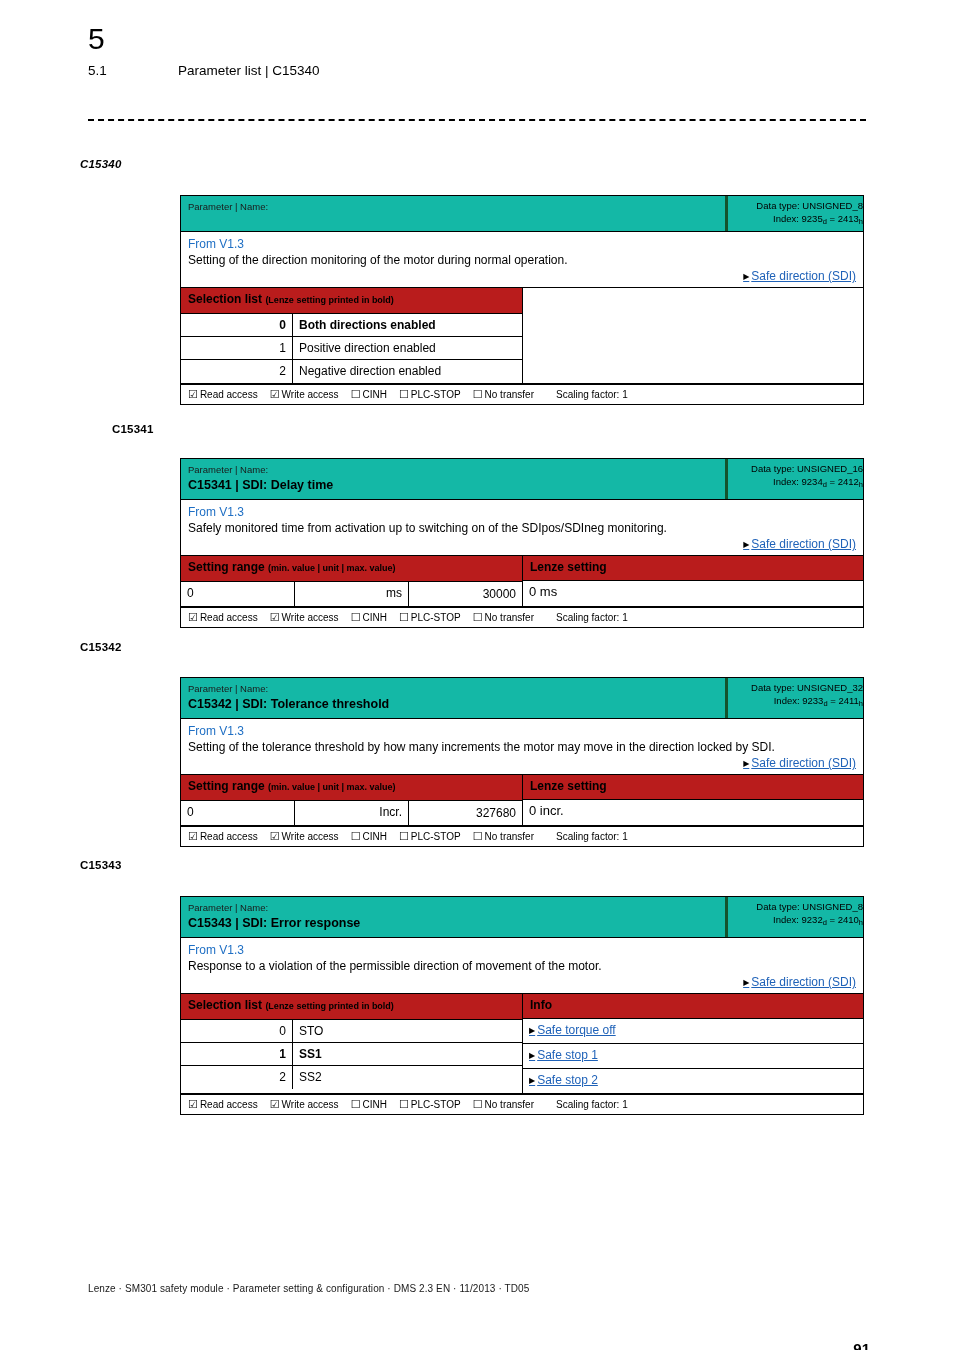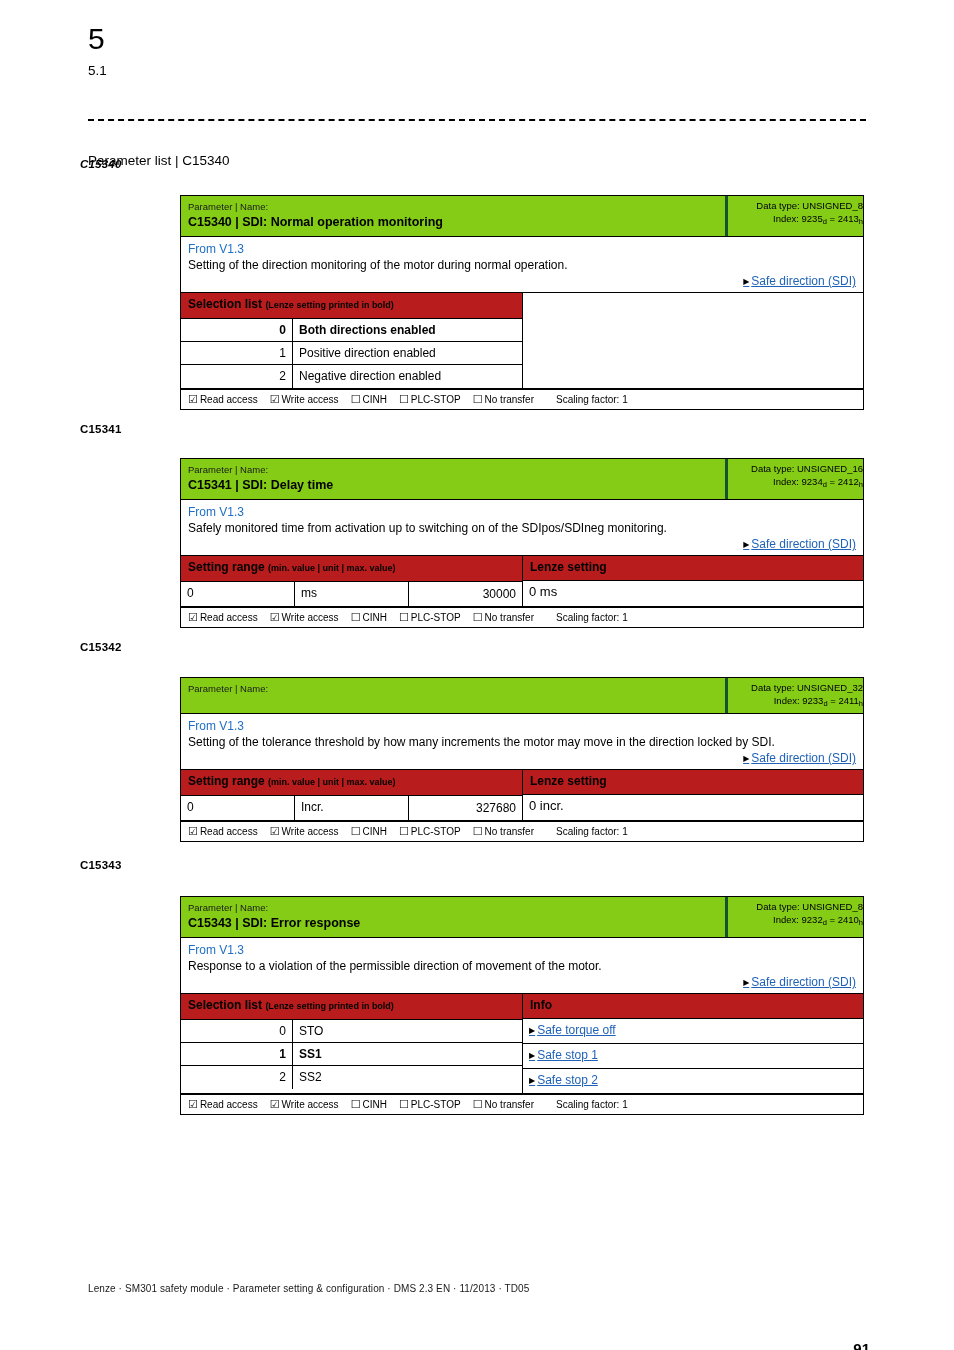--- a/index.html
+++ b/index.html
@@ -17,21 +17,21 @@
   .page { position: relative; width: 954px; height: 1350px; }
 
   
   .head-wrap { position: absolute; left: 88px; top: 22px; width: 790px; }
   .head-row { display: flex; align-items: baseline; }
   .head-num {
     width: 90px; flex: 0 0 90px;
     font-size: 30px; font-weight: 400; line-height: 34px; color: #000;
   }
   .head-title { font-size: 30px; font-weight: 400; line-height: 34px; color: #000; }
-  .sub-row { display: flex; align-items: baseline; margin-top: 6px; flex-direction: column; }
+  .sub-row { display: flex; align-items: baseline; margin-top: 6px; }
   .sub-num {
     width: 90px; flex: 0 0 90px;
     font-size: 13.5px; line-height: 18px; color: #000;
   }
   .sub-title { font-size: 13.5px; line-height: 18px; color: #000; }
 
   .rule {
     position: absolute; left: 88px; top: 119px; width: 778px; height: 0;
     border-top: 2px dashed #000;
   }
@@ -45,21 +45,21 @@
   
   .ptable {
     position: absolute; left: 180px; width: 684px;
     border: 1px solid #000;
     background: #fff;
     font-size: 12px;
   }
 
   .pt-head {
     display: flex;
-    background: #84cc16;
+    background: #14b8a6;
     border-bottom: 1px solid #000;
   }
   .pt-head-left { flex: 1 1 auto; padding: 5px 7px 6px 7px; min-width: 0; }
   .pt-head-right {
     flex: 0 0 138px;
     border-left: 3px solid #14532d;
     padding: 4px 0 5px 7px;
     text-align: right;
     font-size: 9.5px;
     line-height: 12.5px;
@@ -107,21 +107,21 @@
   .info-row {
     border-bottom: 1px solid #000; min-height: 23px;
     padding: 3px 6px 3px 6px; font-size: 12px; line-height: 16px;
   }
   .info-row:last-child { border-bottom: none; }
   .right-blank { background: #fff; }
 
   
   .rng-row { display: flex; min-height: 23px; }
   .rng-min { flex: 0 0 114px; padding: 3px 6px; font-size: 12px; line-height: 16px; border-right: 1px solid #000; }
-  .rng-unit { flex: 0 0 114px; padding: 3px 6px; font-size: 12px; line-height: 16px; text-align: left; border-right: 1px solid #000; }
+  .rng-unit { flex: 0 0 114px; padding: 3px 6px; font-size: 12px; line-height: 16px; text-align: right; border-right: 1px solid #000; }
   .rng-max { flex: 1 1 auto; padding: 4px 6px; font-size: 12px; line-height: 16px; text-align: right; }
   .lenze-val { padding: 3px 6px; font-size: 13px; line-height: 16px; font-weight: normal; }
 
   
   .pt-access {
     display: flex; align-items: center;
     padding: 2px 7px 2px 7px;
     font-size: 10px; line-height: 14px;
     border-top: 1px solid #000;
     min-height: 18px;
@@ -156,21 +156,20 @@
   </div>
 
   <div class="rule"></div>
 
   <div id="blocks">
       <div class="margin-label" style="top: 158px; font-style: italic;">C15340</div>
       <div class="ptable" style="top: 195px;">
         <div class="pt-head">
           <div class="pt-head-left">
             <div class="pt-caption">Parameter | Name:</div>
-            <div class="pt-name">C15340 | SDI: Normal operation monitoring</div>
           </div>
           <div class="pt-head-right">
             <div>Data type: UNSIGNED_8</div>
             <div><span>Index:</span> <span>9235<sub>d</sub></span> <span>=</span> <span>2413<sub>h</sub></span></div>
           </div>
         </div>
         <div class="pt-desc">
           <div class="pt-ver">From V1.3</div>
           <div class="pt-text">Setting of the direction monitoring of the motor during normal operation.</div>
           <div class="pt-link-row"><span class="xlink"><span class="tri">▶</span>Safe direction (SDI)</span></div>
@@ -197,21 +196,21 @@
         </div>
         <div class="pt-access">
           <span class="acc-item"><span class="box">☑</span><span>Read access</span></span>
           <span class="acc-item"><span class="box">☑</span><span>Write access</span></span>
           <span class="acc-item"><span class="box">☐</span><span>CINH</span></span>
           <span class="acc-item"><span class="box">☐</span><span>PLC-STOP</span></span>
           <span class="acc-item"><span class="box">☐</span><span>No transfer</span></span>
           <span class="acc-scale">Scaling factor: 1</span>
         </div>
       </div>
-      <div class="margin-label" style="top: 423px;">C15341</div>
+      <div class="margin-label" style="top: 423px; margin-left: 32px;">C15341</div>
       <div class="ptable" style="top: 458px;">
         <div class="pt-head">
           <div class="pt-head-left">
             <div class="pt-caption">Parameter | Name:</div>
             <div class="pt-name">C15341 | SDI: Delay time</div>
           </div>
           <div class="pt-head-right">
             <div>Data type: UNSIGNED_16</div>
             <div><span>Index:</span> <span>9234<sub>d</sub></span> <span>=</span> <span>2412<sub>h</sub></span></div>
           </div>
@@ -242,20 +241,21 @@
           <span class="acc-item"><span class="box">☐</span><span>PLC-STOP</span></span>
           <span class="acc-item"><span class="box">☐</span><span>No transfer</span></span>
           <span class="acc-scale">Scaling factor: 1</span>
         </div>
       </div>
       <div class="margin-label" style="top: 641px;">C15342</div>
       <div class="ptable" style="top: 677px;">
         <div class="pt-head">
           <div class="pt-head-left">
             <div class="pt-caption">Parameter | Name:</div>
+            <div class="pt-name">C15342 | SDI: Tolerance threshold</div>
           </div>
           <div class="pt-head-right">
             <div>Data type: UNSIGNED_32</div>
             <div><span>Index:</span> <span>9233<sub>d</sub></span> <span>=</span> <span>2411<sub>h</sub></span></div>
           </div>
         </div>
         <div class="pt-desc">
           <div class="pt-ver">From V1.3</div>
           <div class="pt-text">Setting of the tolerance threshold by how many increments the motor may move in the direction locked by SDI.</div>
           <div class="pt-link-row"><span class="xlink"><span class="tri">▶</span>Safe direction (SDI)</span></div>

